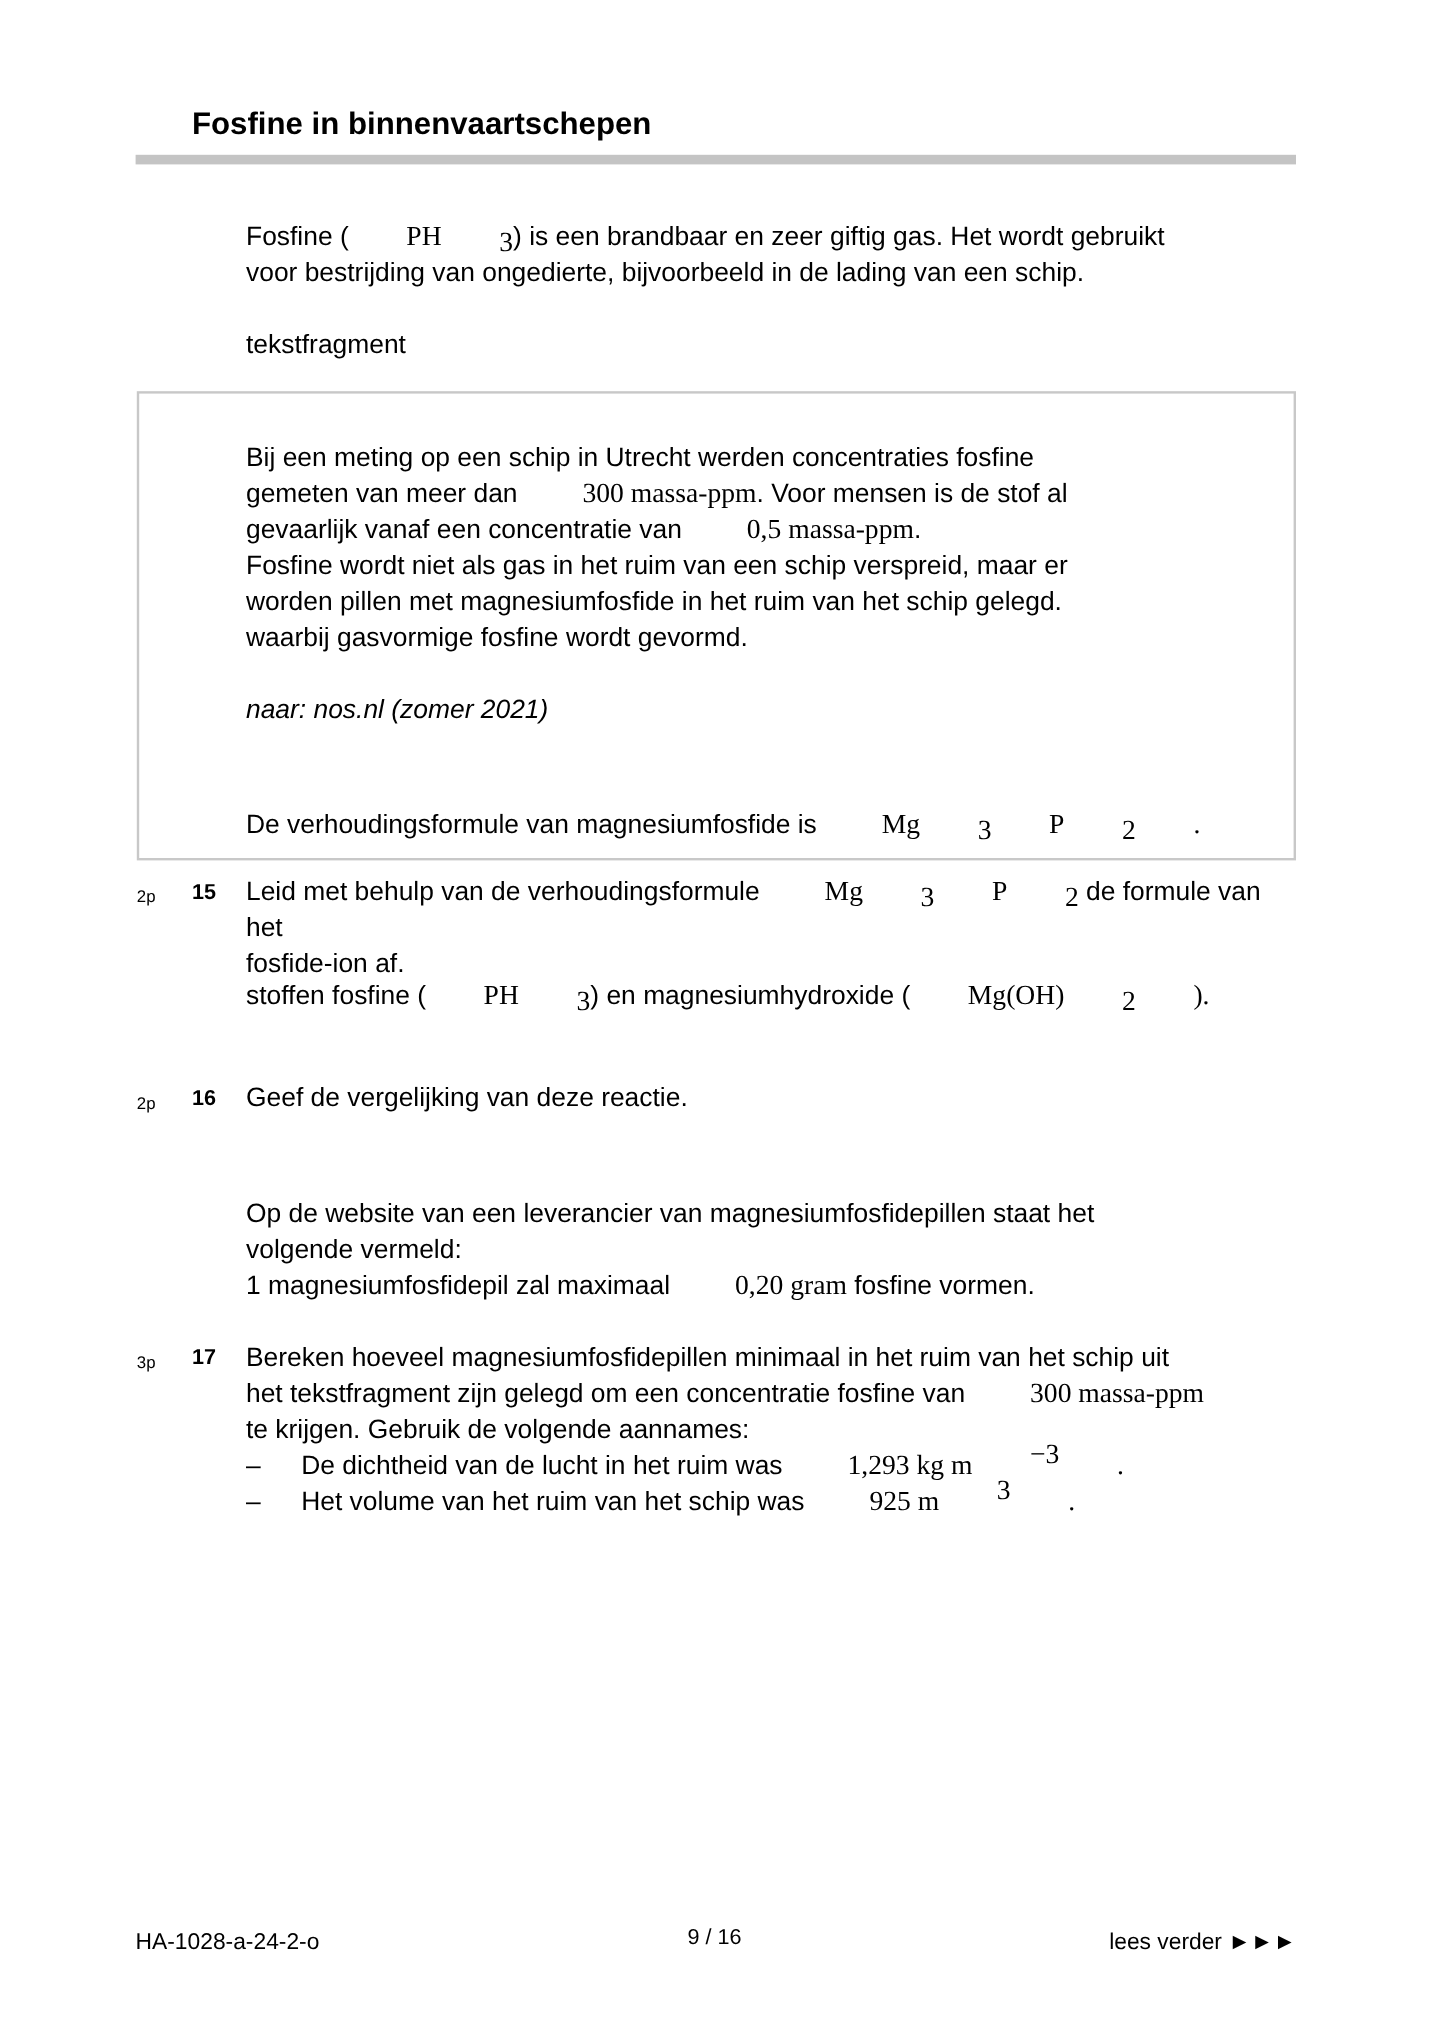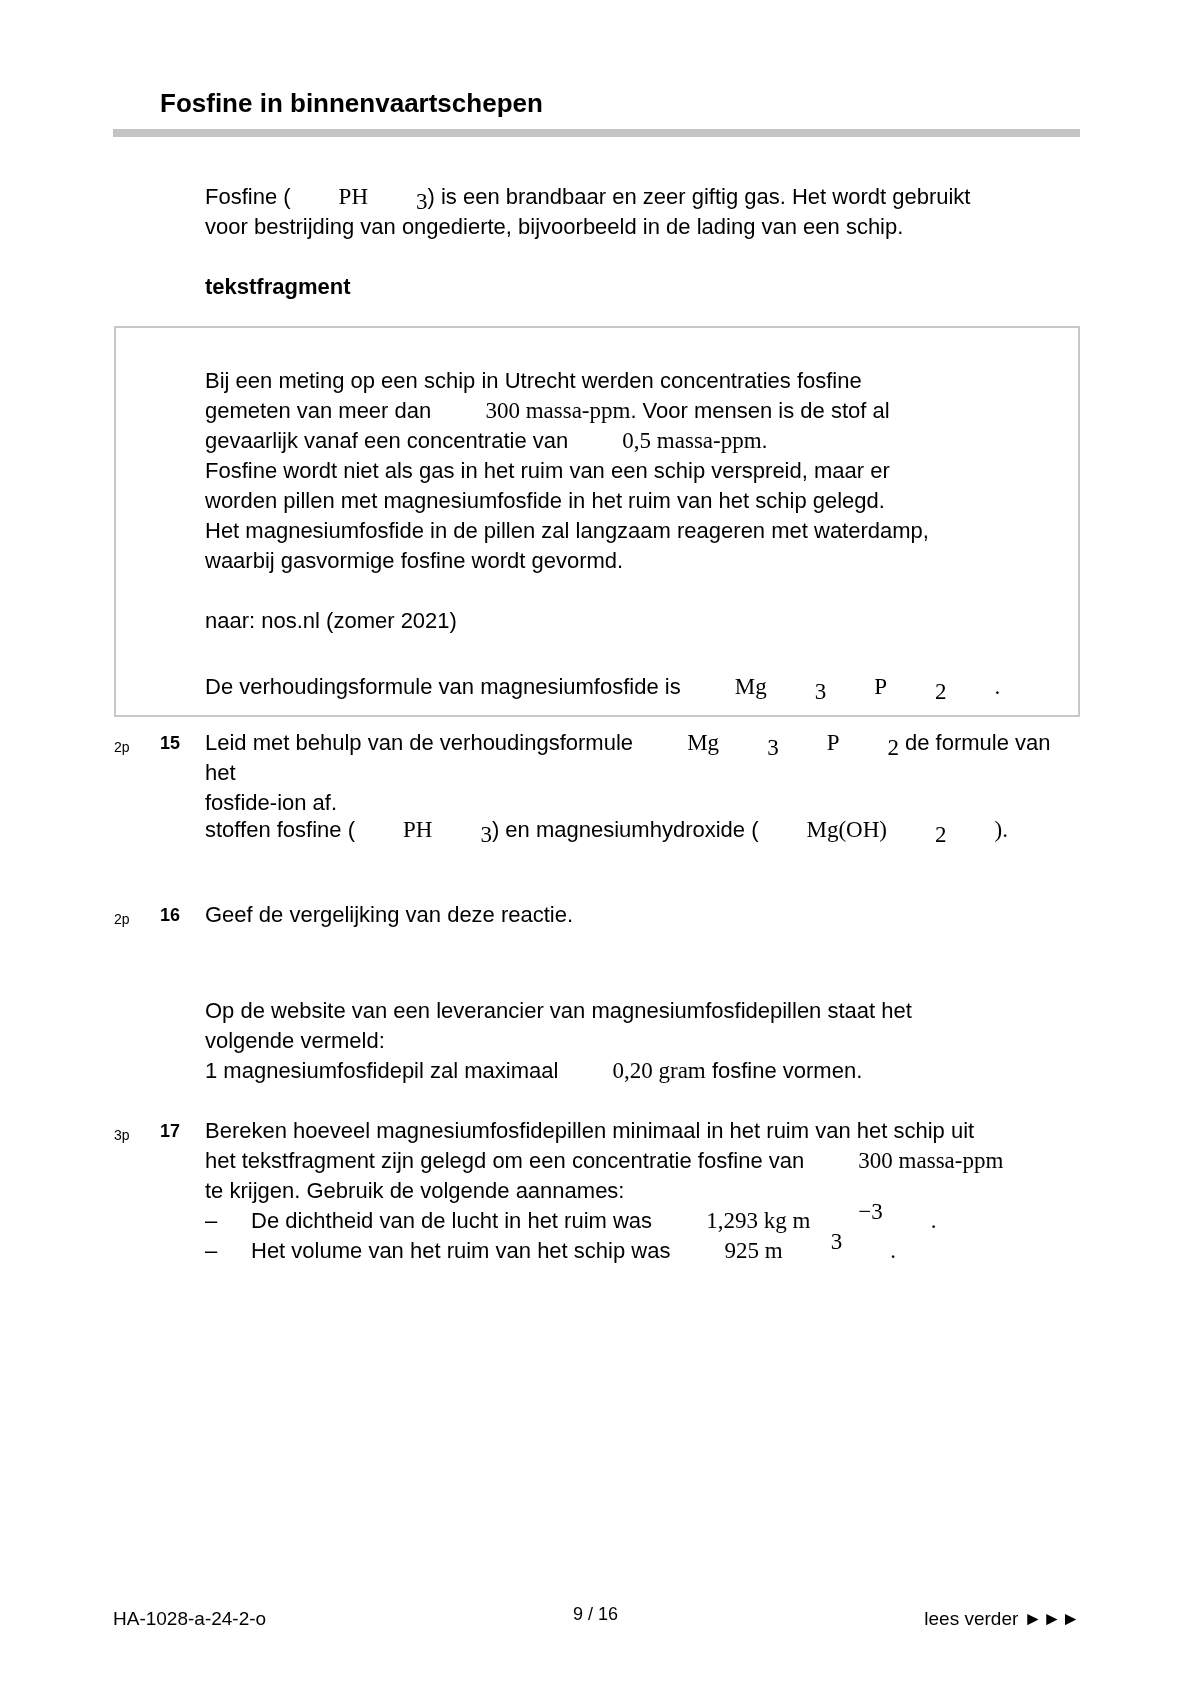--- a/index.html
+++ b/index.html
@@ -3,24 +3,24 @@
 <meta charset="utf-8">
 <style>
   html, body { margin:0; padding:0; background:#ffffff; }
   body { width:1191px; height:1684px; position:relative; font-family:"Liberation Sans", sans-serif; color:#000; }
   .title { position:absolute; left:160px; top:88px; font-size:26px; font-weight:bold; }
   .title-bar { position:absolute; left:113px; top:129px; width:967px; height:8px; background:#c4c4c4; }
   .para { position:absolute; left:205px; font-size:22px; line-height:30px; }
   .f { font-family:"Liberation Serif", serif; font-size:23px;margin-left:48px; }
   sub { font-size:14px; vertical-align:-5px; line-height:0; }
   sup { font-size:14px; vertical-align:9px; line-height:0; }
-  .bold { font-weight:bold;text-align:right; }
+  .bold { font-weight:normal;text-align:right; }
   .box { position:absolute; left:114px; top:326px; width:966px; height:391px; border:2px solid #c8c8c8; box-sizing:border-box; }
   .box .inner { position:absolute; left:89px; top:38px; font-size:22px; line-height:30px; width:860px; }
-  .source { margin-top:30px; }
+  .source { font-style:italic; margin-top:30px; }
   .q { position:absolute; left:0; width:1191px; font-size:22px; line-height:30px; }
   .q .pts { position:absolute; left:114px; top:4px; font-size:14px; }
   .q .num { position:absolute; left:160px; top:0; font-size:18px; font-weight:bold; }
   .q .txt { position:absolute; left:205px; top:0; width:880px; }
   .bullet { position:relative; padding-left:46px; }
   .bullet .dash { position:absolute; left:0; top:0; }
   .footer { position:absolute; top:1608px; font-size:19px; }
   .footer-left { left:113px; }
   .footer-center { left:0; width:1191px; text-align:center; font-size:18px; top:1604px; }
   .footer-right { right:111px; }
@@ -38,21 +38,20 @@
 
 <div class="para bold" style="top:272px;">tekstfragment</div>
 
 <div class="box">
   <div class="inner">
     <div>Bij een meting op een schip in Utrecht werden concentraties fosfine</div>
     <div><span>gemeten van meer dan </span><span class="f">300 massa-ppm</span><span>. Voor mensen is de stof al</span></div>
     <div><span>gevaarlijk vanaf een concentratie van </span><span class="f">0,5 massa-ppm</span><span>.</span></div>
     <div>Fosfine wordt niet als gas in het ruim van een schip verspreid, maar er</div>
     <div>worden pillen met magnesiumfosfide in het ruim van het schip gelegd.</div>
-    <div>Het magnesiumfosfide in de pillen zal langzaam reageren met waterdamp,</div>
     <div>waarbij gasvormige fosfine wordt gevormd.</div>
     <div class="source">naar: nos.nl (zomer 2021)</div>
   </div>
 </div>
 
 <div class="para" style="top:672px;">
   <span>De verhoudingsformule van magnesiumfosfide is </span><span class="f">Mg</span><sub class="f">3</sub><span class="f">P</span><sub class="f">2</sub><span class="f">.</span>
 </div>
 
 <div class="q" style="top:728px;">

